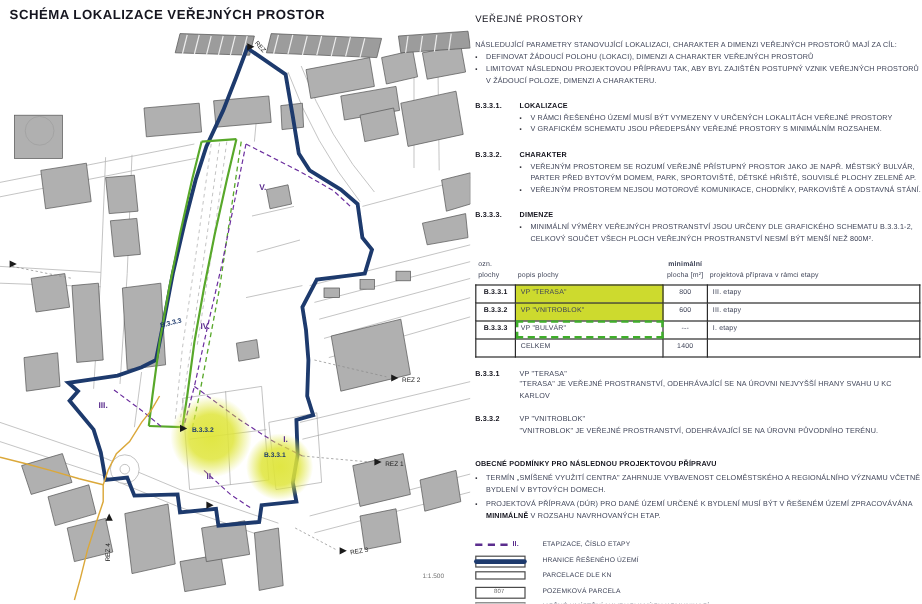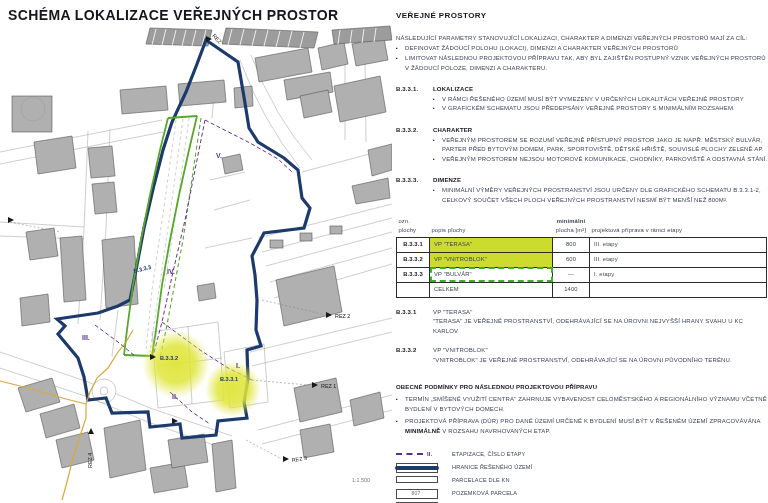--- a/index.html
+++ b/index.html
@@ -1,25 +1,25 @@
 <!DOCTYPE html>
 <html><head>
 <meta charset="utf-8">
 <style>
   html,body{margin:0;padding:0;width:768px;height:503px;background:#ffffff;overflow:hidden;
     font-family:"Liberation Sans",sans-serif;-webkit-font-smoothing:antialiased;}
   .page{position:relative;width:768px;height:503px;background:#fff;}
   
   .map-wrap{position:absolute;left:0;top:0;width:392px;height:503px;}
-  .map-title{position:absolute;left:8px;top:7px;font-size:14px;font-weight:bold;color:#15151f;
+  .map-title{position:absolute;left:8px;top:7px;font-size:11px;font-weight:bold;color:#15151f;
     letter-spacing:.4px;}
   
   .doc{position:absolute;left:396px;top:0;width:372px;color:#3f4458;font-size:6px;line-height:1.6;
     letter-spacing:.15px;}
-  .doc-title{margin-top:10px;font-size:8px;font-weight:bold;color:#15151f;letter-spacing:.4px;}
+  .doc-title{margin-top:10px;font-size:8px;font-weight:normal;color:#15151f;letter-spacing:.4px;}
   .para{margin-top:11px;}
   .bullets{margin-top:1px;}
   .b-row{display:flex;}
   .b-mark{width:9px;flex:0 0 9px;color:#15151f;font-size:5px;line-height:1.9;}
   .b-text{flex:1;}
   .section{display:flex;margin-top:12px;}
   .sec-id{width:37px;flex:0 0 37px;font-weight:bold;color:#15151f;}
   .sec-body{flex:1;}
   .sec-head{font-weight:bold;color:#15151f;}
   

